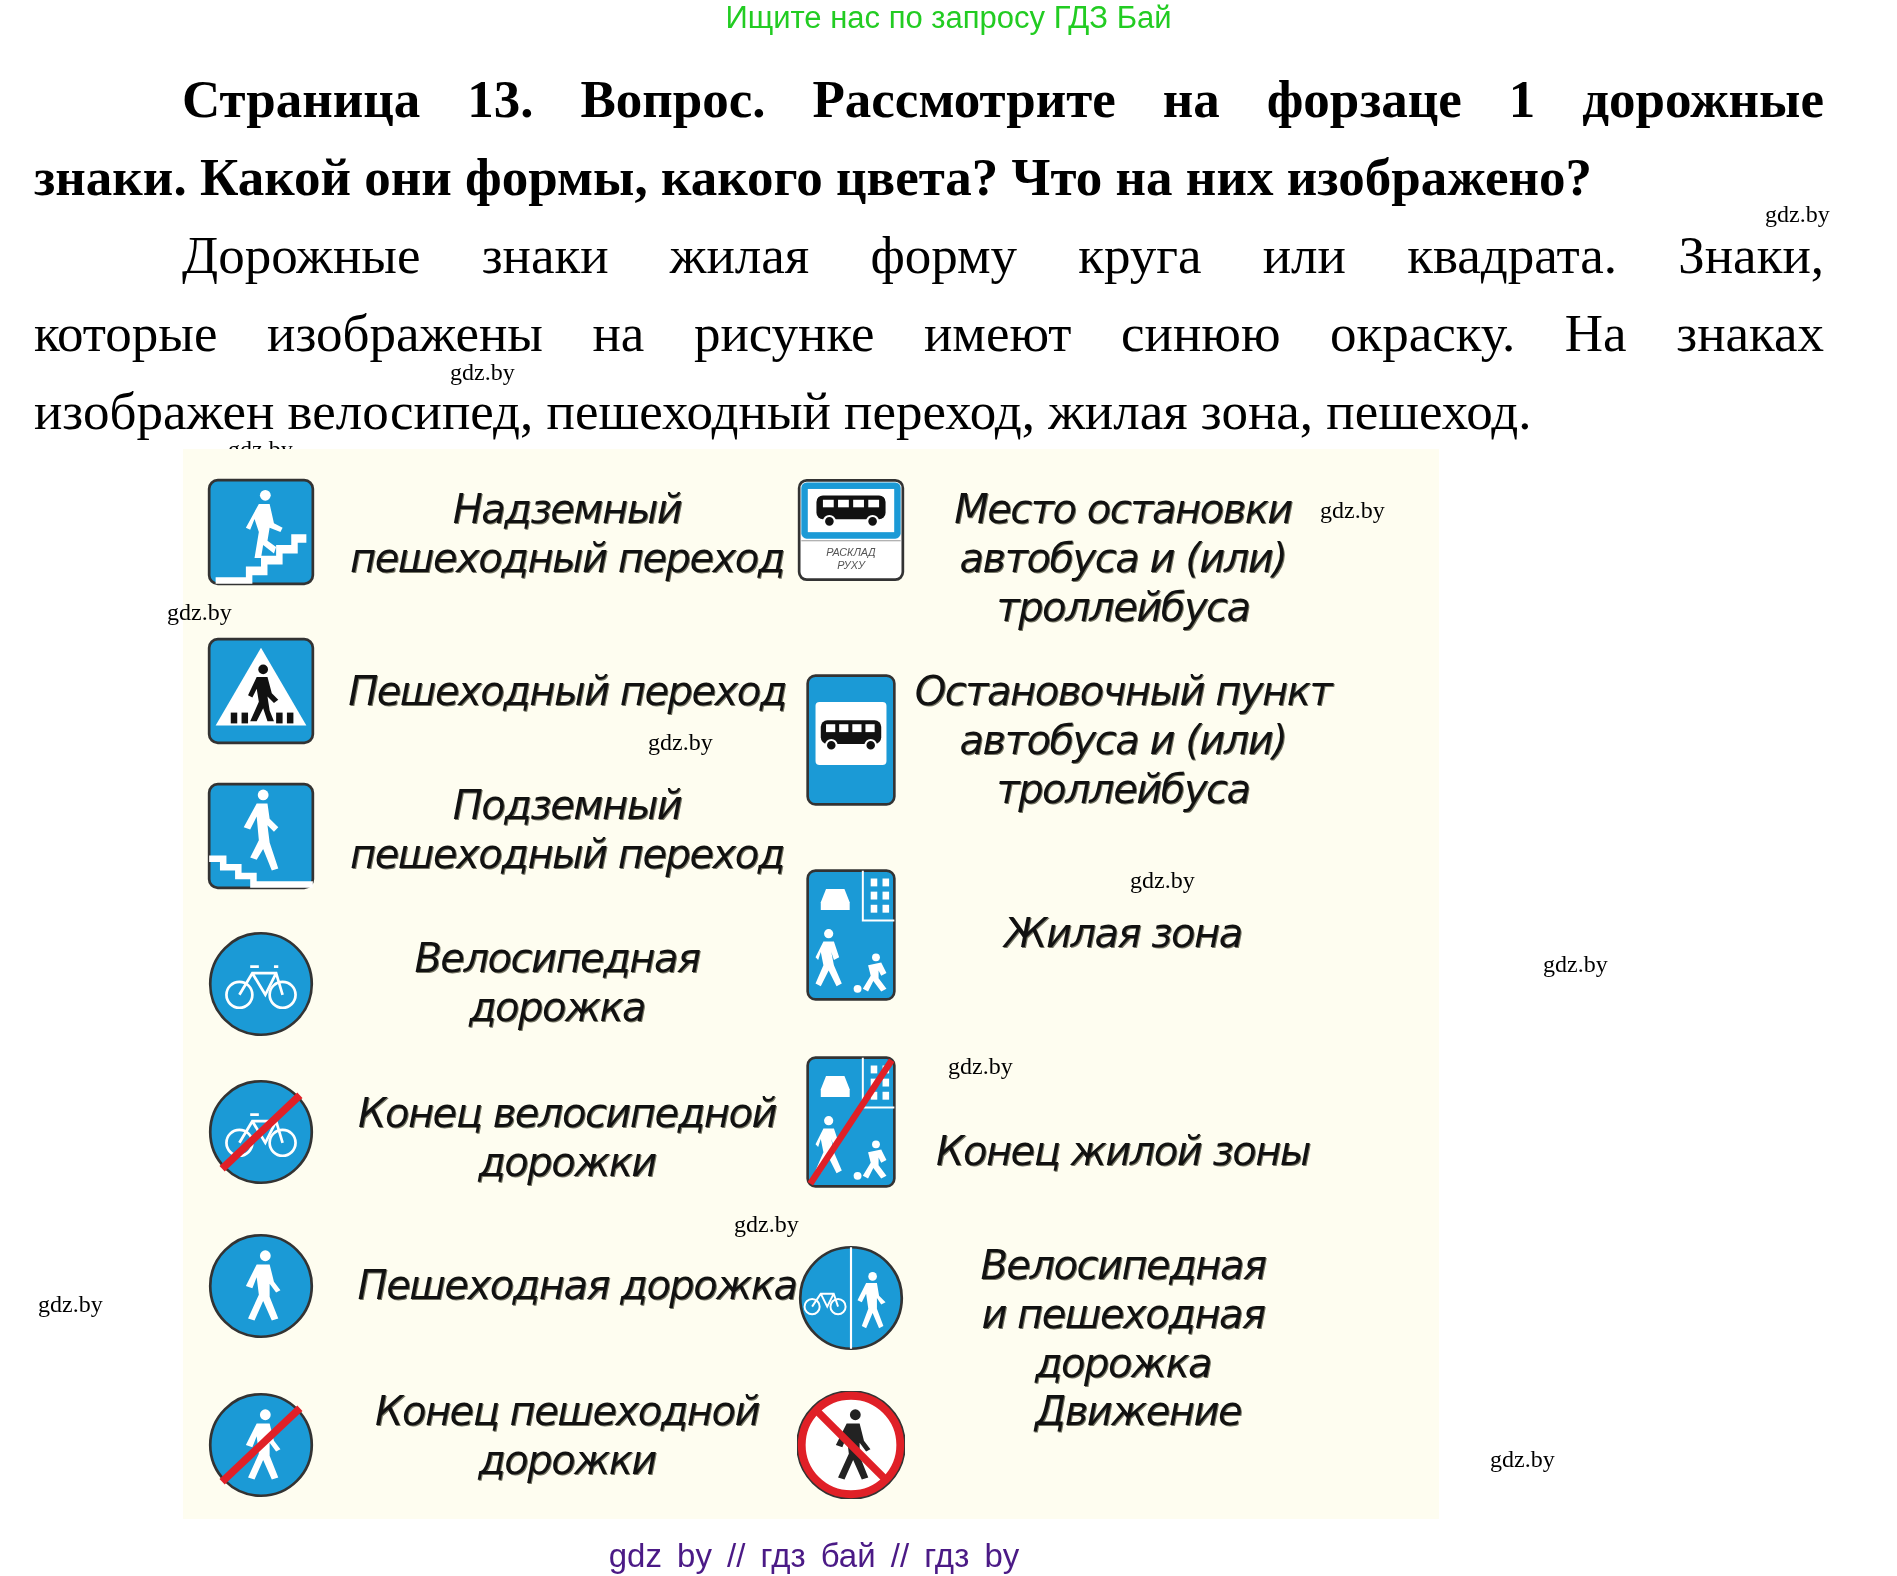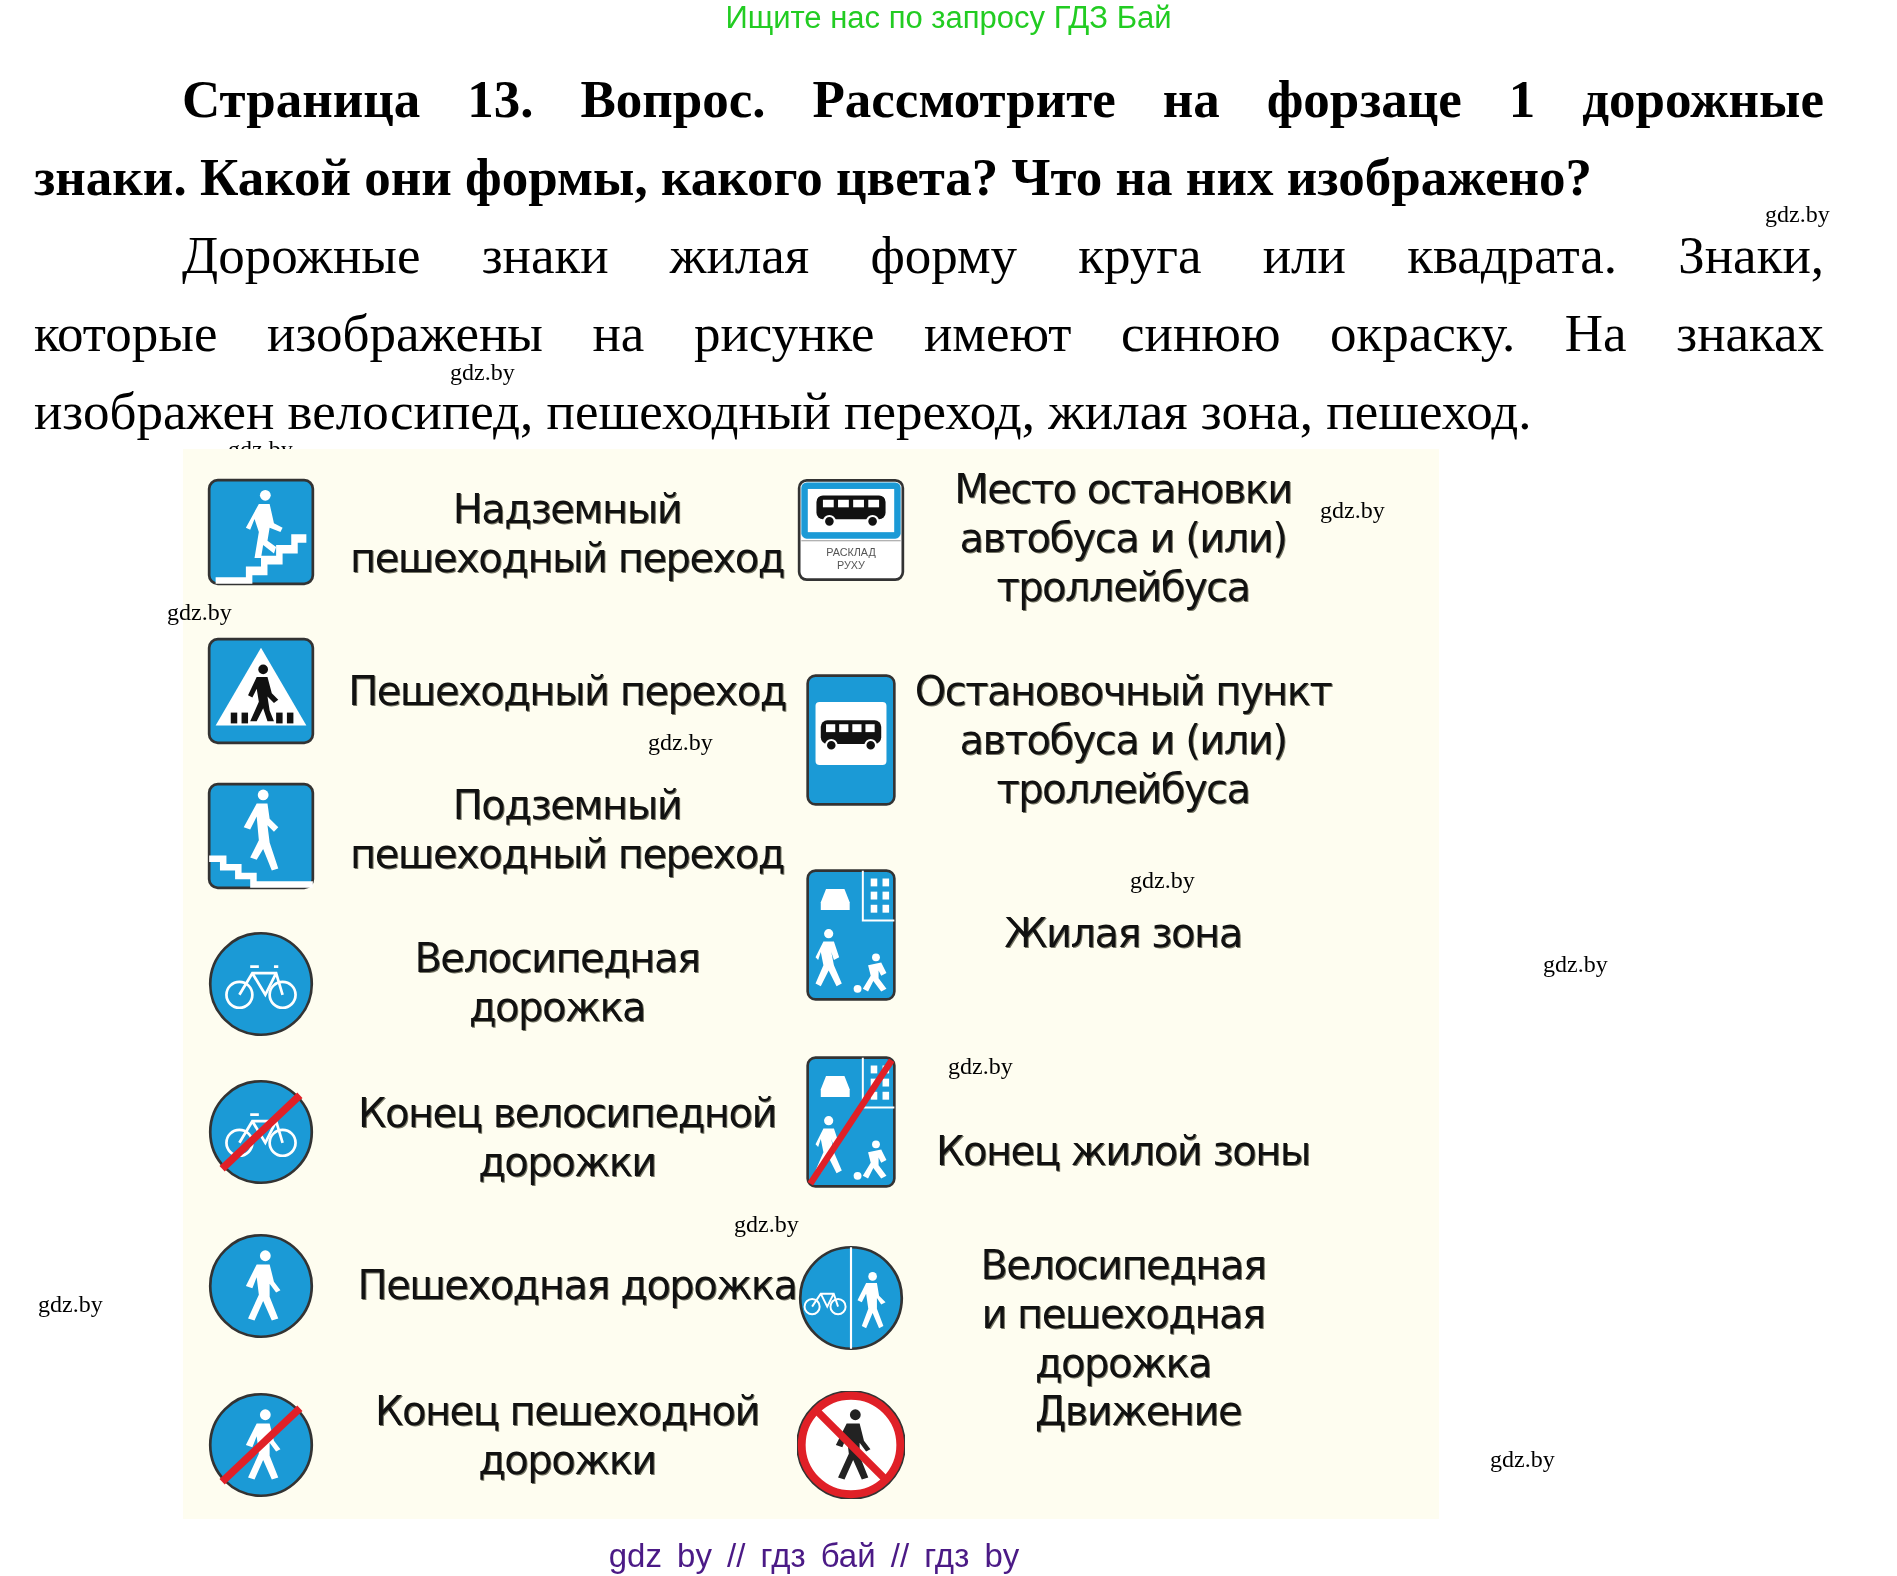--- a/index.html
+++ b/index.html
@@ -7,21 +7,21 @@
   .abs { position:absolute; }
   .top-banner { left:0; width:1897px; top:0; text-align:center; font-size:31px; line-height:36px; color:#22cc22; font-family:"Liberation Sans", sans-serif; }
   .heading { left:34px; width:1790px; font-family:"Liberation Serif", serif; font-weight:bold; font-size:53px; color:#000; line-height:78px; text-align:justify; }
   .heading .l1 { display:block; text-indent:148px; text-align-last:justify; }
   .heading .l2 { display:block; }
   .para { left:34px; width:1790px; font-family:"Liberation Serif", serif; font-size:53px; color:#000; line-height:78px; }
   .para span { display:block; text-align:justify; text-align-last:justify; }
   .para .first { text-indent:148px; }
   .para .last { text-align-last:left; }
   .wm { font-size:24px; color:#000; font-family:Liberation Serif, serif; line-height:32px; }
-  .panel { left:183px; top:449px; width:1256px; height:1070px; background:#fefdf0; }
+  .panel { left:183px; top:449px; width:1256px; height:1070px; background:#fefdf0;font-style:italic; }
   .sign { position:absolute; }
   .label { position:absolute; text-align:center; font-family:"DejaVu Sans", sans-serif; font-size:40px; line-height:49px; color:#111; letter-spacing:-1.5px; text-shadow:1px 1px 0 #776; }
   .footer { left:0; width:1628px; top:1536px; text-align:center; font-size:33px; line-height:40px; color:#4b1a86; word-spacing:6px; }
 </style>
 </head>
 <body>
 
 <div class="abs top-banner">Ищите нас по запросу ГДЗ Бай</div>
 
 <div class="abs heading" style="top:60px;">
@@ -128,21 +128,21 @@
     <rect x="24" y="20" width="10" height="7" fill="#fff"></rect>
       <rect x="38" y="20" width="10" height="7" fill="#fff"></rect>
       <rect x="52" y="20" width="10" height="7" fill="#fff"></rect>
       <rect x="66" y="20" width="10" height="7" fill="#fff"></rect>
     <circle cx="30" cy="40" r="5" fill="#111" stroke="#fff" stroke-width="2"></circle>
       <circle cx="70" cy="40" r="5" fill="#111" stroke="#fff" stroke-width="2"></circle>
     <line x1="4" y1="58" x2="96" y2="58" stroke="#999" stroke-width="1"></line>
     <text x="50" y="72" font-size="10" text-anchor="middle" fill="#555" font-family="Liberation Sans, sans-serif">РАСКЛАД</text>
     <text x="50" y="84" font-size="10" text-anchor="middle" fill="#555" font-family="Liberation Sans, sans-serif">РУХУ</text>
   </svg>
-  <div class="label" style="left:735px;top:16px;width:410px;text-align:center;">
+  <div class="label" style="left:735px;top:36px;width:410px;text-align:center;">
     <div>Место остановки</div>
       <div>автобуса и (или)</div>
       <div>троллейбуса</div>
   </div>
 
   <svg class="sign" style="left:622px;top:224px;" width="92" height="134" viewBox="0 0 70 102">
     <rect x="2" y="2" width="66" height="98" rx="6" fill="#1b9ad6" stroke="#333" stroke-width="2"></rect>
     <rect x="8" y="22" width="54" height="48" rx="3" fill="#fff"></rect>
     <rect x="12" y="36" width="46" height="18" rx="5" fill="#111"></rect>
     <rect x="16" y="39" width="7" height="6" fill="#fff"></rect>

